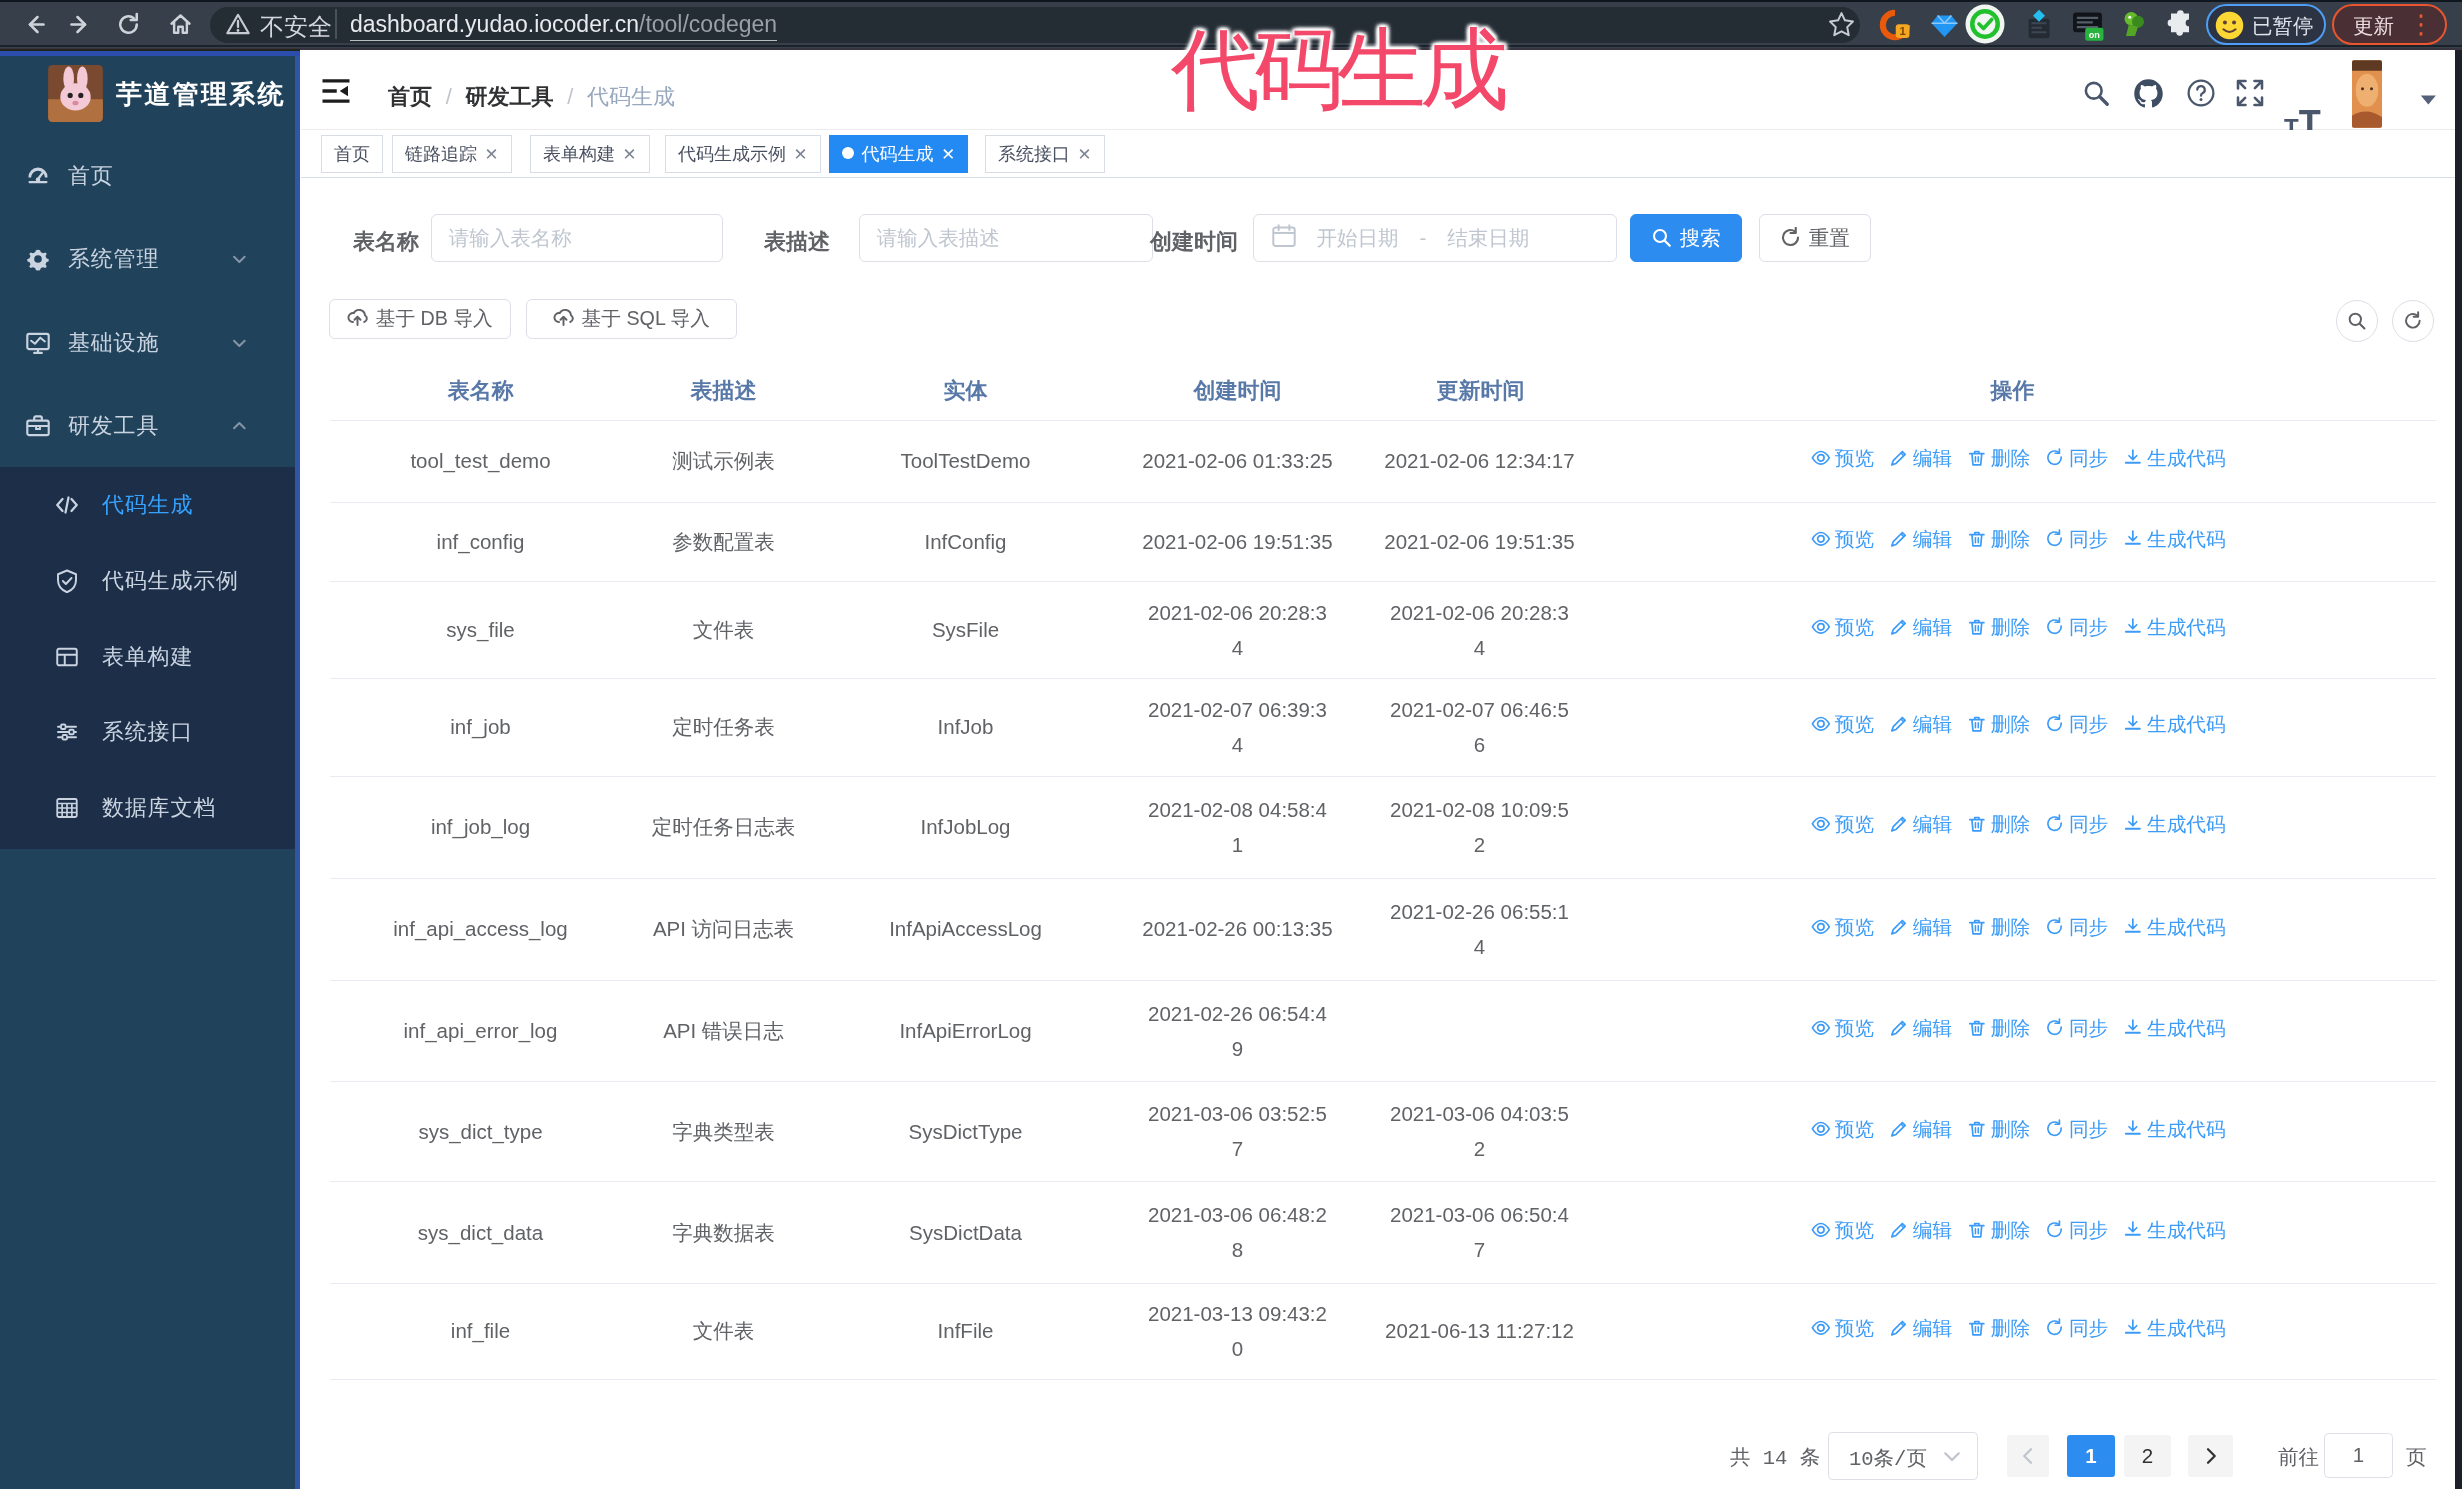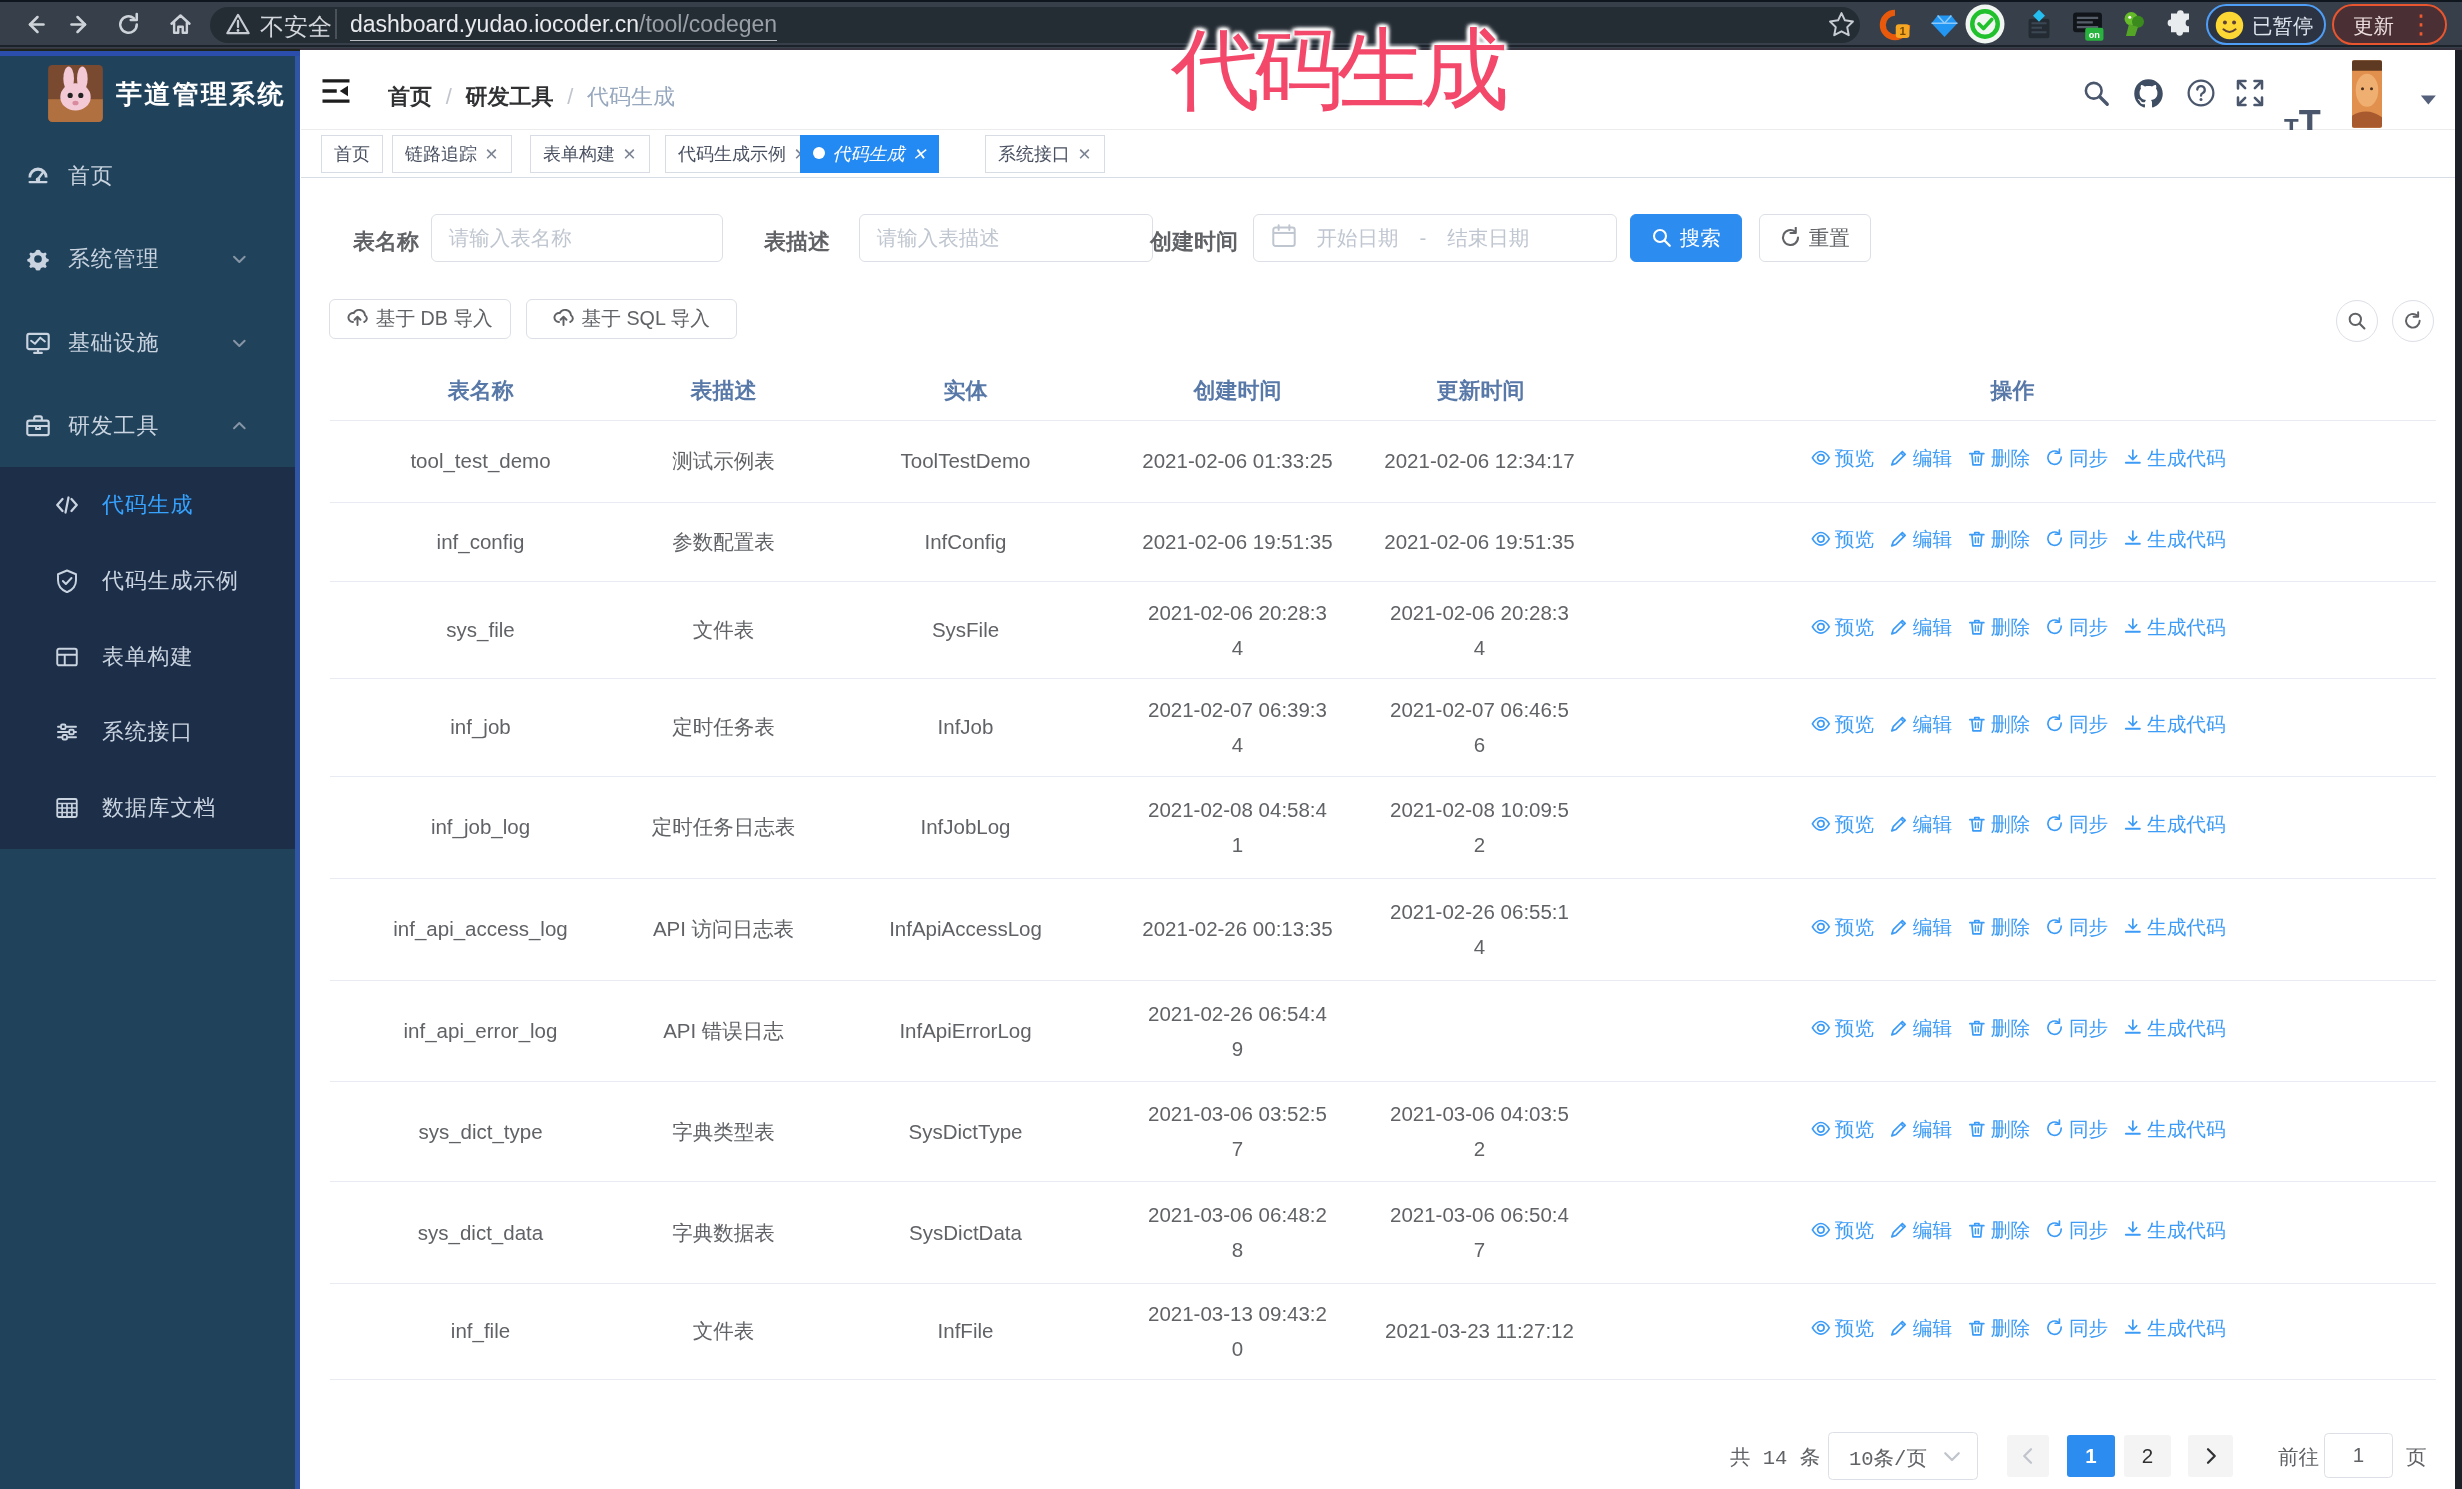--- a/index.html
+++ b/index.html
@@ -291,21 +291,21 @@
 </div>
 <svg class="abs" style="left:2420px;top:94px" width="16.7" height="12" viewBox="0 0 22 16">
       <path d="M1 2 H21 L11 14 Z" fill="#55617a"></path>
     </svg>
 
 <div class="abs tagsbar"></div>
 <div class="tag" style="left:321px;">首页</div>
 <div class="tag" style="left:392px;">链路追踪<span class="x">✕</span></div>
 <div class="tag" style="left:530px;">表单构建<span class="x">✕</span></div>
 <div class="tag" style="left:665px;">代码生成示例<span class="x">✕</span></div>
-<div class="tag active" style="left:800px;font-style:italic;"><span class="dot"></span>代码生成<span class="x">✕</span></div>
+<div class="tag active" style="left:829px;"><span class="dot"></span>代码生成<span class="x">✕</span></div>
 <div class="tag" style="left:985px;">系统接口<span class="x">✕</span></div>
 
 <div class="abs flabel" style="left:353px;">表名称</div>
 <div class="abs finput" style="left:431px;width:292px;">请输入表名称</div>
 <div class="abs flabel" style="left:764px;">表描述</div>
 <div class="abs finput" style="left:843px;width:294px;margin-left:16px;">请输入表描述</div>
 <div class="abs flabel" style="left:1150px;">创建时间</div>
 <div class="abs finput" style="left:1253px;width:364px;color:#bfc6d0;">
   <svg style="vertical-align:-3.8px;margin-right:19.7px;" width="26" height="26" viewBox="0 0 34 34">
         <rect x="3" y="6" width="28" height="24" rx="3" stroke="#bfc6d0" stroke-width="2.6" fill="none"></rect>
@@ -555,21 +555,21 @@
           <path d="M23 13 A9.5 9.5 0 1 1 19 6" stroke="#3b9bf7" stroke-width="2.4" fill="none" stroke-linecap="round"></path>
           <path d="M20.5 1.5 L20.5 7.5 L14.5 7.5" stroke="#3b9bf7" stroke-width="2.4" fill="none" stroke-linecap="round" stroke-linejoin="round"></path>
         </svg>同步</span><span class="oplink"><svg width="19.7" height="19.7" viewBox="0 0 28 28">
           <path d="M14 3 V16 M8.5 11 L14 16.5 L19.5 11" stroke="#3b9bf7" stroke-width="2.4" fill="none" stroke-linecap="round" stroke-linejoin="round"></path>
           <path d="M4 21 H24" stroke="#3b9bf7" stroke-width="2.6" stroke-linecap="round"></path>
         </svg>生成代码</span></div>
 <div class="td" style="left:329px;top:1313px;width:303px;">inf_file</div>
 <div class="td" style="left:572px;top:1313px;width:303px;">文件表</div>
 <div class="td" style="left:814px;top:1313px;width:303px;">InfFile</div>
 <div class="td" style="left:1086px;top:1296px;width:303px;">2021-03-13 09:43:2<br>0</div>
-<div class="td" style="left:1328px;top:1313px;width:303px;">2021-03-23 11:27:12</div>
+<div class="td" style="left:1328px;top:1313px;width:303px;">2021-06-13 11:27:12</div>
 <div class="abs" style="left:1602px;top:1315px;width:833px;text-align:center;white-space:nowrap;"><span class="oplink"><svg width="19.7" height="19.7" viewBox="0 0 28 28">
           <path d="M2 14 C6 7.5 10 5 14 5 C18 5 22 7.5 26 14 C22 20.5 18 23 14 23 C10 23 6 20.5 2 14 Z" stroke="#3b9bf7" stroke-width="2.4" fill="none"></path>
           <circle cx="14" cy="14" r="4.6" stroke="#3b9bf7" stroke-width="2.4" fill="none"></circle>
         </svg>预览</span><span class="oplink"><svg width="19.7" height="19.7" viewBox="0 0 28 28">
           <path d="M4 24 L6 18 L19 5 L23 9 L10 22 Z" stroke="#3b9bf7" stroke-width="2.4" fill="none" stroke-linejoin="round"></path>
           <path d="M17 7 L21 11" stroke="#3b9bf7" stroke-width="2.4"></path>
         </svg>编辑</span><span class="oplink"><svg width="19.7" height="19.7" viewBox="0 0 28 28">
           <path d="M4 8 H24 M11 8 V5 H17 V8 M7 8 L8.5 24 H19.5 L21 8" stroke="#3b9bf7" stroke-width="2.4" fill="none" stroke-linecap="round" stroke-linejoin="round"></path>
           <path d="M12 12.5 V19.5 M16 12.5 V19.5" stroke="#3b9bf7" stroke-width="2.2" stroke-linecap="round"></path>
         </svg>删除</span><span class="oplink"><svg width="19.7" height="19.7" viewBox="0 0 28 28">

